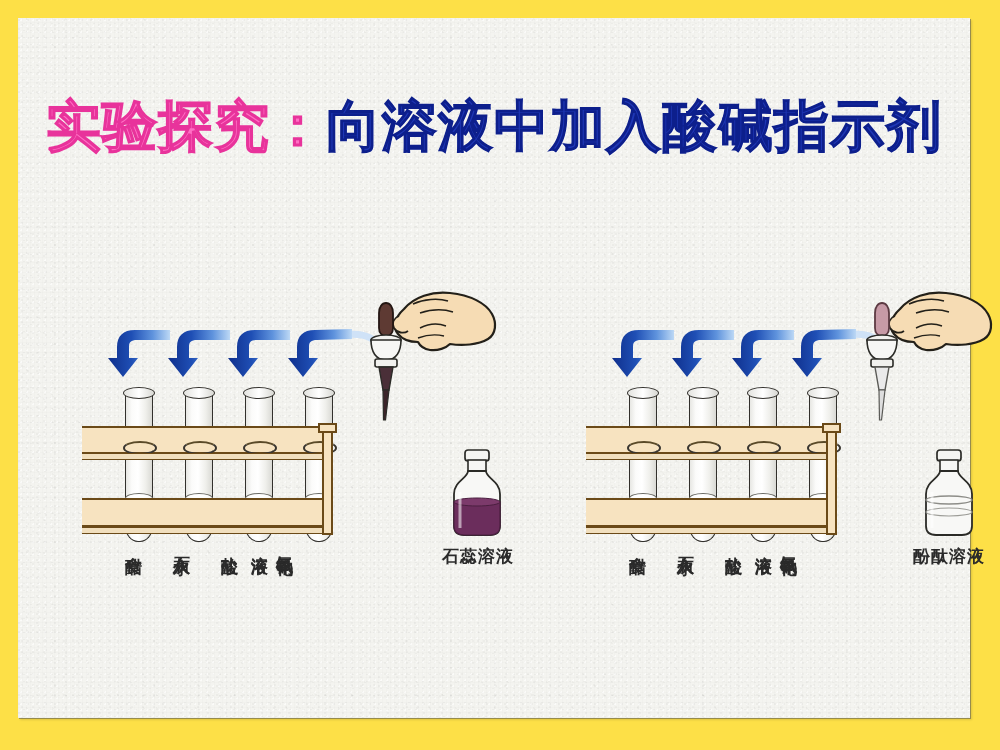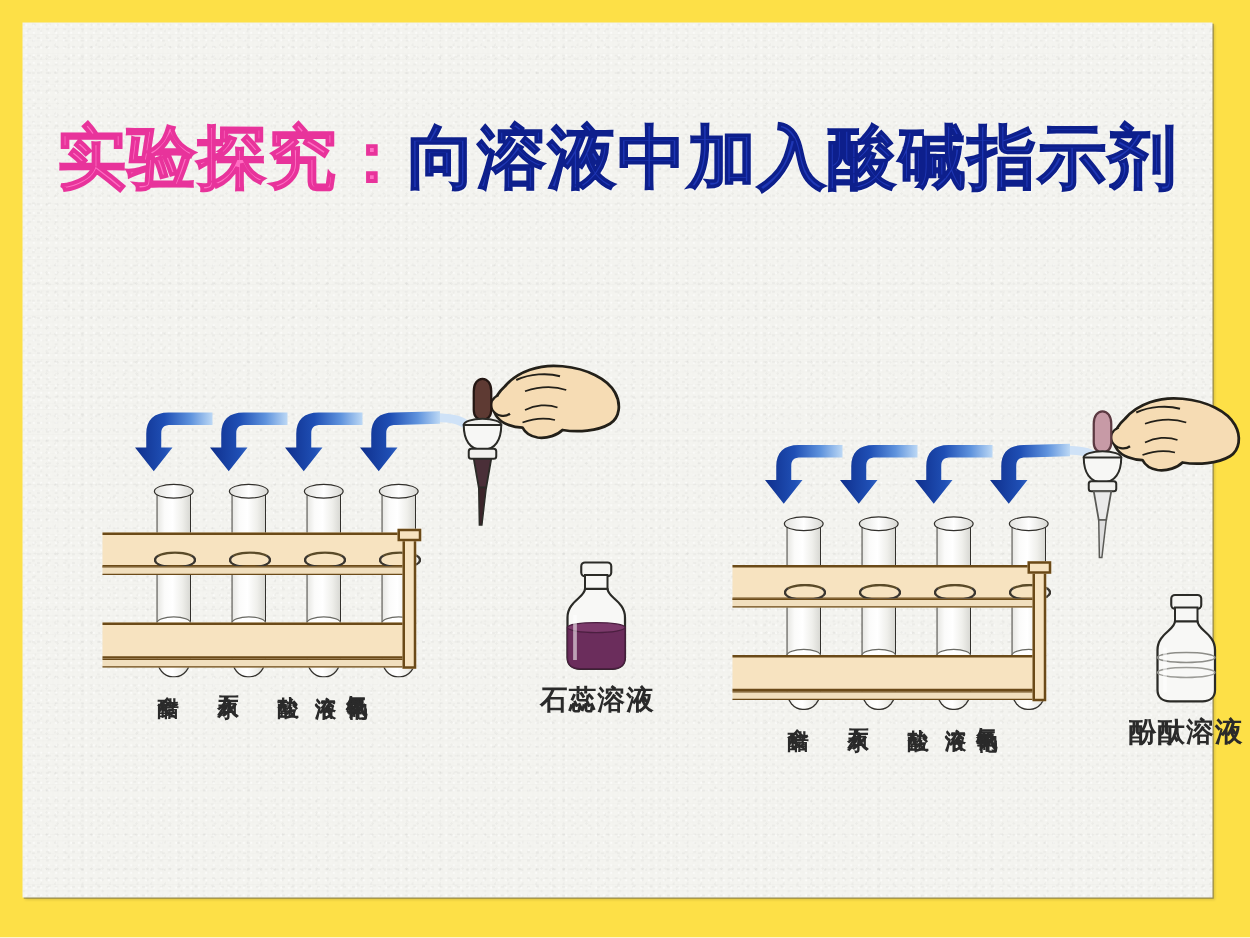--- a/index.html
+++ b/index.html
@@ -73,21 +73,21 @@
     font-size: 17px;
     line-height: 18px;
     color: #2a2a2a;
     letter-spacing: 1px;
     white-space: nowrap;
   }
   .blabel {
     position: absolute;
     font-family: Liberation Sans, sans-serif;
     font-weight: bold;
-    font-size: 22px;
+    font-size: 17px;
     color: #2a2a2a;
     letter-spacing: 1px;
     white-space: nowrap;
     text-align: center;
   }
 
   
   .rack { position: absolute; }
   .shelf {
     position: absolute;
@@ -271,21 +271,21 @@
                  L 52 87 C 58 87 62 84 62 78 L 62 46 C 62 33 48 30 48 23 Z" fill="#f8f8f6" stroke="#2b2b27" stroke-width="1.8" stroke-linejoin="round"></path>
 
         <path d="M16 54 L 62 54 L 62 78 C 62 84 58 87 52 87 L 26 87 C 20 87 16 84 16 78 Z" fill="#6b2d5c" stroke="#4b1f40" stroke-width="1.2"></path>
         <ellipse cx="39" cy="54" rx="23" ry="4" fill="#7c3a6b" stroke="#4b1f40" stroke-width="1"></ellipse>
 
         <path d="M22 44 L 22 80" stroke="rgba(255,255,255,.55)" stroke-width="3" fill="none"></path>
       </svg>
       <div class="blabel" style="left:400px;top:527px;width:120px;">石蕊溶液</div>
     </div>
 
-    <div class="grp" style="left:488px;top:0;width:470px;height:700px;margin-top:26px;">
+    <div class="grp" style="left:488px;top:0;width:470px;height:700px;">
 
       <svg class="arrowsvg" style="left:94px;top:295px;" width="280" height="70" viewBox="0 0 280 70">
         <defs>
           <linearGradient id="agR" x1="1" y1="0" x2="0" y2="0">
             <stop offset="0%" stop-color="#bcd8f5"></stop>
             <stop offset="28%" stop-color="#5f93dd"></stop>
             <stop offset="62%" stop-color="#1f4fb5"></stop>
             <stop offset="100%" stop-color="#0f2f8c"></stop>
           </linearGradient>
         </defs>

